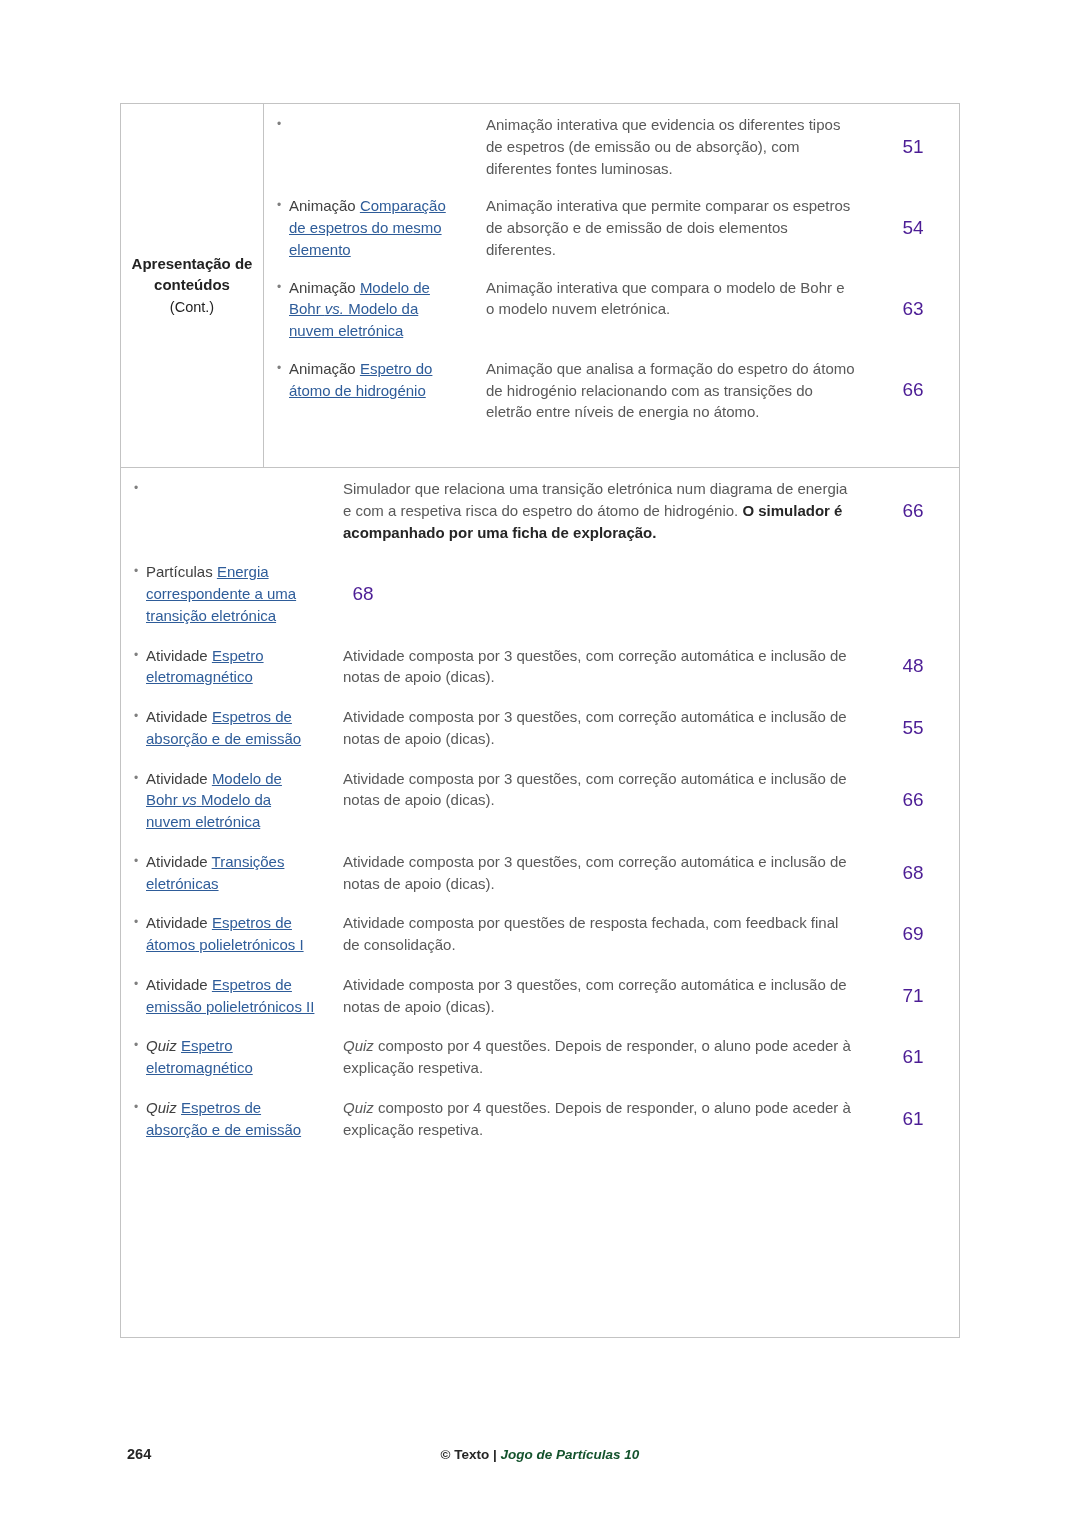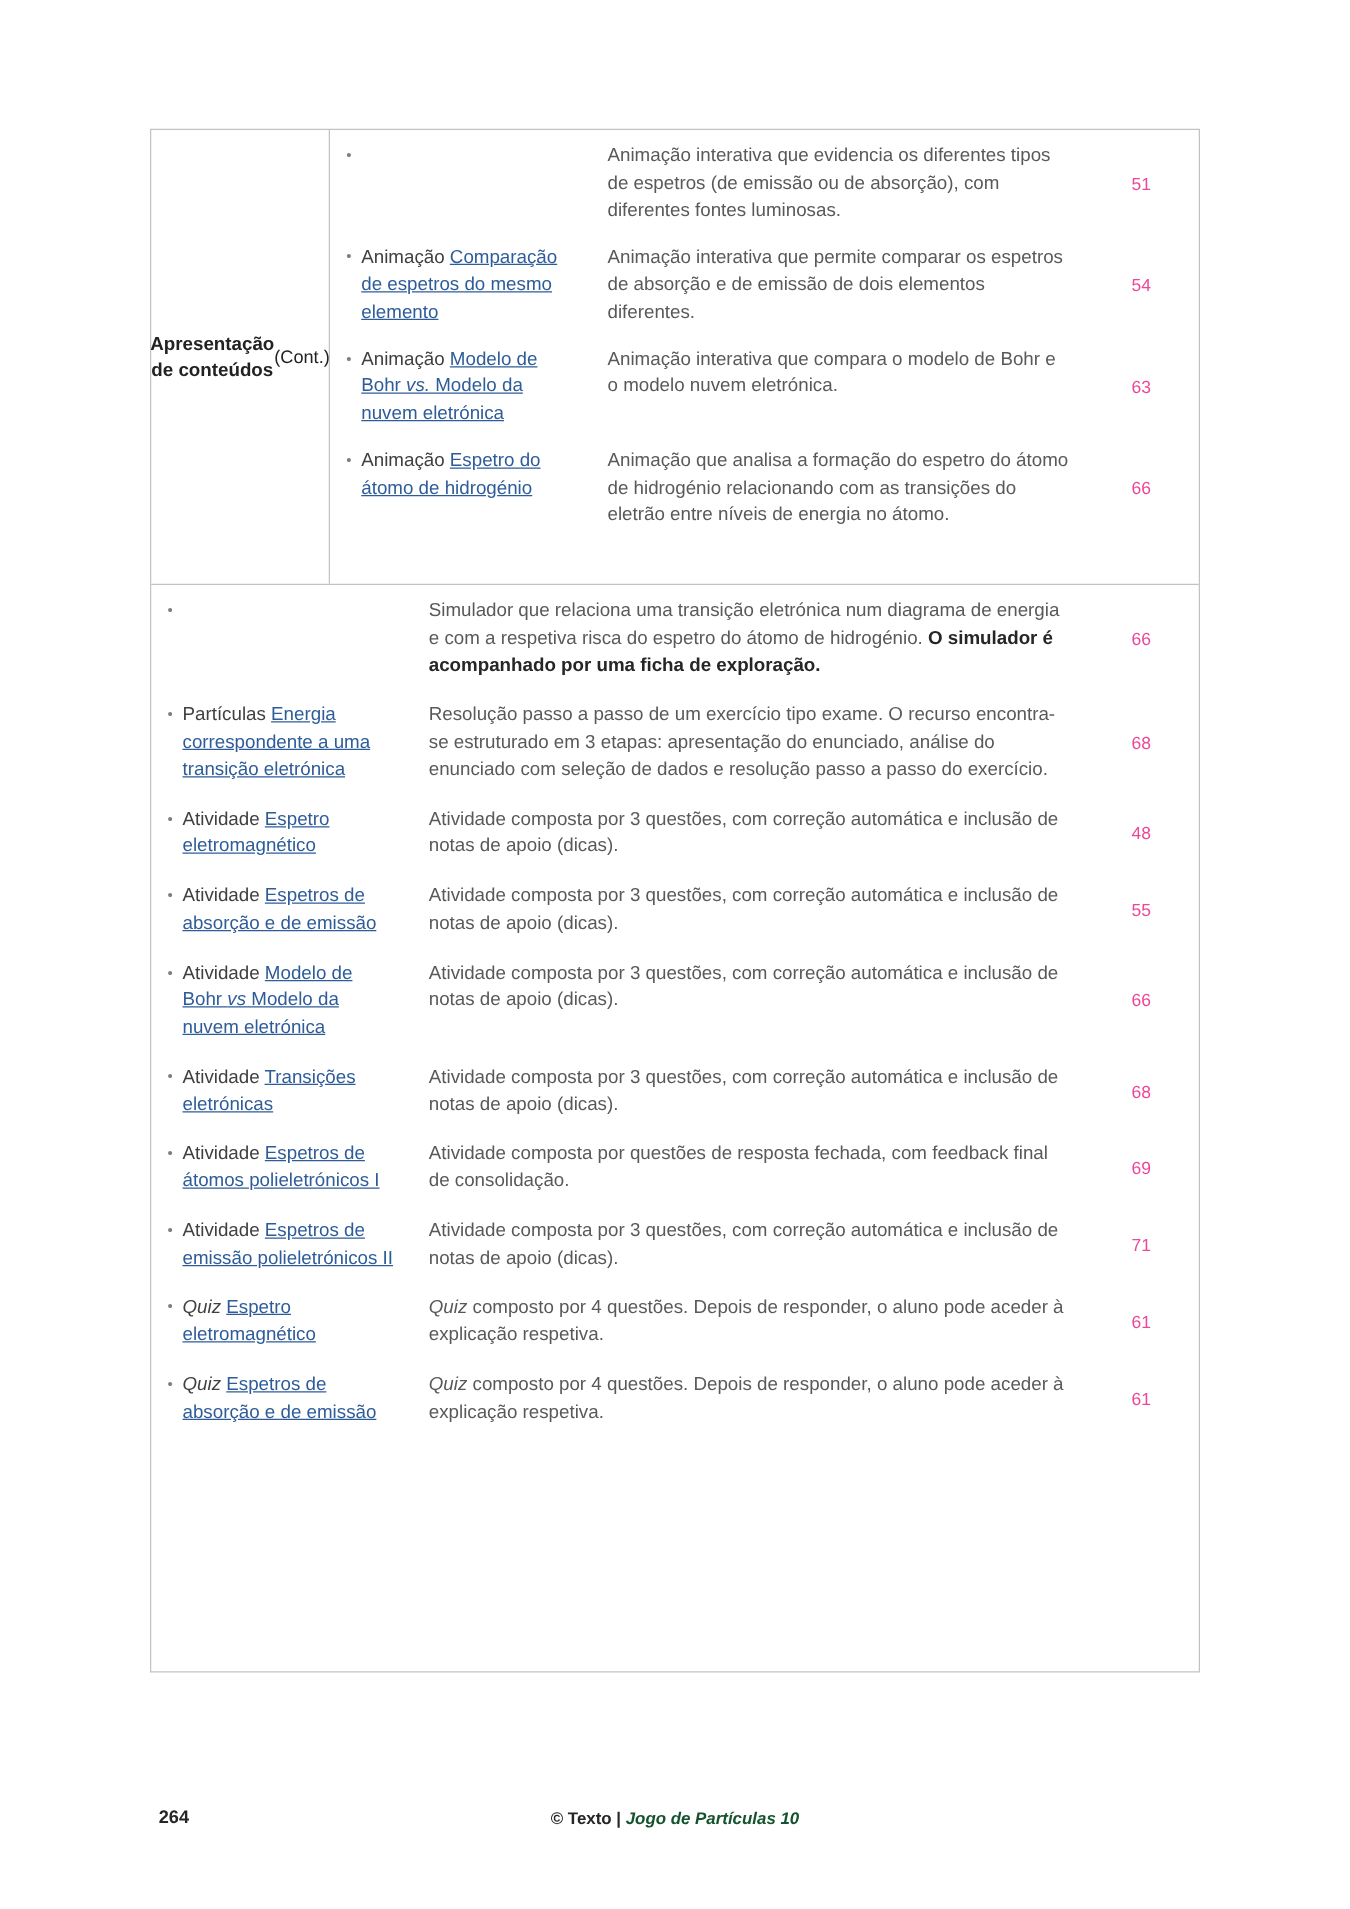--- a/index.html
+++ b/index.html
@@ -8,21 +8,21 @@
     font-family:"Liberation Sans", sans-serif;color:#404040;
   }
   .content-table{
     position:absolute;left:120px;top:103px;width:840px;
     border:1px solid #c3c3c3;box-sizing:border-box;background:#fff;
   }
   .section{display:flex;border-bottom:1px solid #c3c3c3;}
   .section:last-child{border-bottom:none;}
   .label-cell{
     width:143px;flex:none;border-right:1px solid #c3c3c3;box-sizing:border-box;
-    display:flex;justify-content:center;align-items:center;
+    display:flex;flex-direction:column;justify-content:center;align-items:center;
     text-align:center;padding:8px;
   }
   .label-bold{font-weight:bold;color:#222222;font-size:15px;line-height:1.4;}
   .label-sub{color:#222222;font-size:14.5px;line-height:1.4;margin-top:2px;}
   .items-cell{flex:1;padding-top:10px;padding-bottom:2px;box-sizing:border-box;min-width:0;}
   .sec-1{min-height:363px;}
   .sec-2{min-height:869px;}
   .res-row{display:flex;padding-left:13px;margin-bottom:16px;}
   .sec-2 .res-row{margin-bottom:18px;}
   .res-title{
@@ -30,21 +30,21 @@
     font-size:15px;line-height:1.45;color:#404040;box-sizing:border-box;
   }
   .bullet{flex:none;width:12px;color:#7f7f7f;font-size:12px;line-height:21.5px;}
   .title-text{flex:1;min-width:0;}
   .res-desc{
     flex:1;min-width:0;padding-left:26px;padding-right:12px;box-sizing:border-box;
     font-size:15px;line-height:1.45;color:#595959;
   }
   .res-page{
     width:92px;flex:none;display:flex;align-items:center;justify-content:center;
-    font-size:14px;color:#ec4899;
+    font-size:19px;color:#4c1d95;
   }
   .link{color:#2e5c99;text-decoration:underline;}
   .footer{position:absolute;left:120px;top:1446px;width:840px;height:22px;}
   .footer-pagenum{
     position:absolute;left:7px;top:0;font-weight:bold;font-size:14.5px;color:#262626;
   }
   .footer-center{
     position:absolute;left:0;top:1px;width:100%;text-align:center;font-size:13.5px;color:#262626;
   }
 </style>
@@ -107,21 +107,20 @@
         </div>
         <div class="res-desc"><span>Simulador que relaciona uma transição eletrónica num diagrama de energia e com a respetiva risca do espetro do átomo de hidrogénio. </span><span style="font-weight: bold; color: rgb(38, 38, 38);">O simulador é acompanhado por uma ficha de exploração.</span></div>
         <div class="res-page">66</div>
       </div>
 
       <div class="res-row">
         <div class="res-title">
           <span class="bullet">•</span>
           <span class="title-text"><span>Partículas </span><span class="link">Energia correspondente a uma transição eletrónica</span></span>
         </div>
-        <div class="res-desc"><span>Resolução passo a passo de um exercício tipo exame. O recurso encontra-se estruturado em 3 etapas: apresentação do enunciado, análise do enunciado com seleção de dados e resolução passo a passo do exercício.</span></div>
         <div class="res-page">68</div>
       </div>
 
       <div class="res-row">
         <div class="res-title">
           <span class="bullet">•</span>
           <span class="title-text"><span>Atividade </span><span class="link">Espetro eletromagnético</span></span>
         </div>
         <div class="res-desc"><span>Atividade composta por 3 questões, com correção automática e inclusão de notas de apoio (dicas).</span></div>
         <div class="res-page">48</div>

